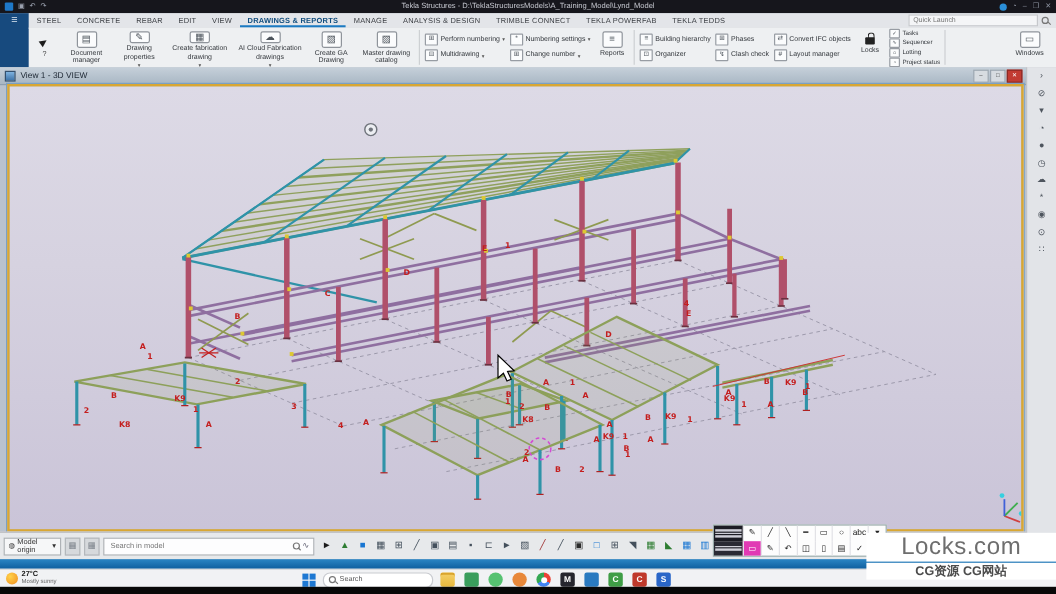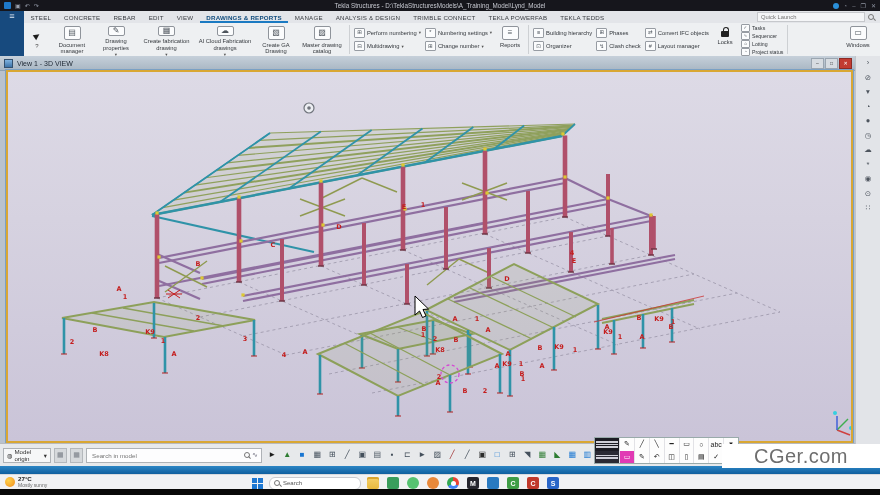--- a/index.html
+++ b/index.html
@@ -661,16 +661,17 @@
         <span class="ov-cell">↶</span>
         <span class="ov-cell">◫</span>
         <span class="ov-cell">▯</span>
         <span class="ov-cell">▤</span>
         <span class="ov-cell">✓</span>
         <span class="ov-cell">●</span>
       </div>
   </div>
 
   <div id="watermark">
-    <div id="wm-main">CGer.com</div>
+    <div id="wm-main">Locks.com</div>
+    <div id="wm-sub">CG资源 CG网站</div>
   </div>
 
 </div>
 
 </body></html>

